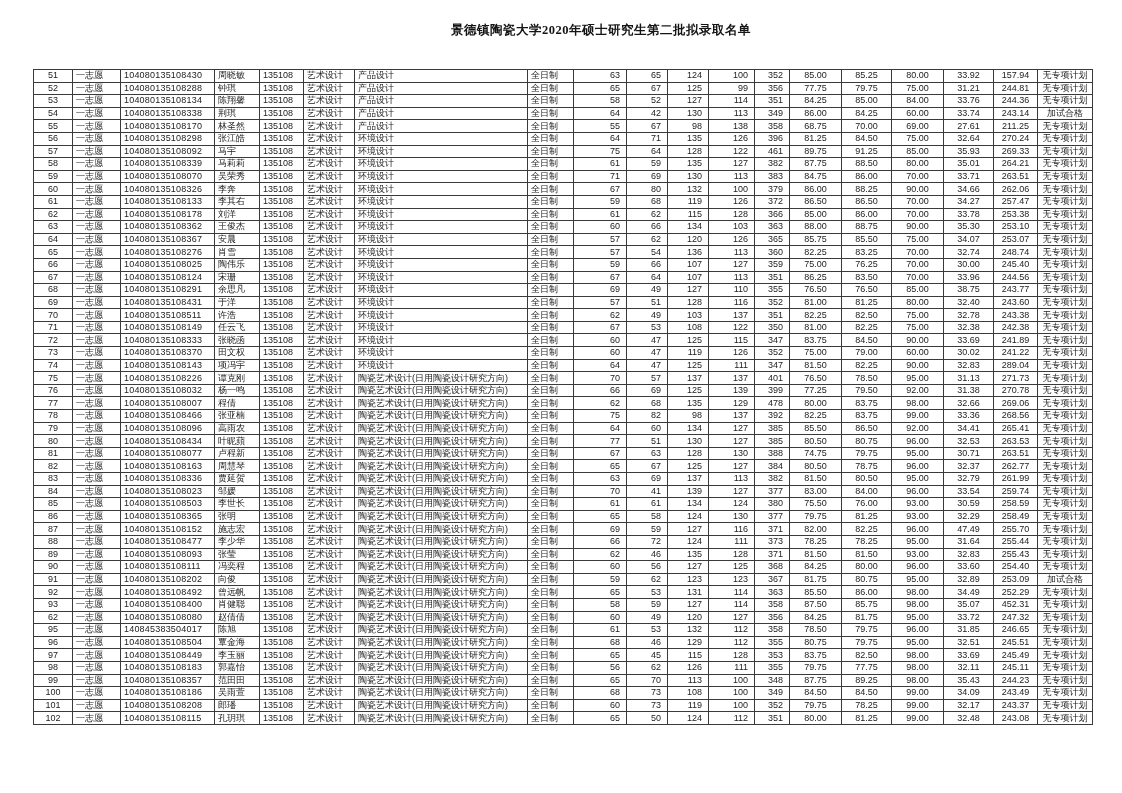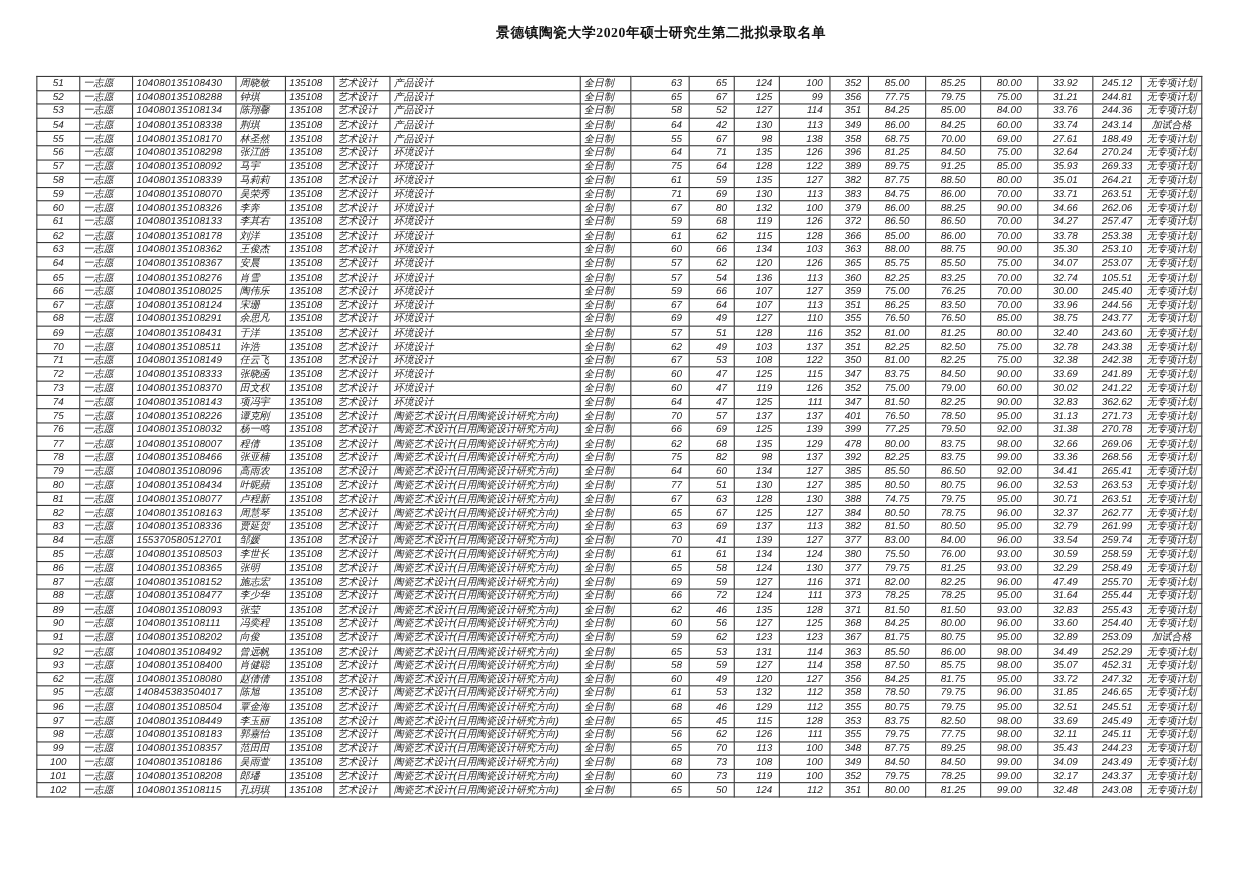--- a/index.html
+++ b/index.html
@@ -18,21 +18,20 @@
     letter-spacing:0.5px;
     color:#141414;
     font-family:"Liberation Serif", serif;
     padding-left:24px;
   }
   table.admission{
     position:absolute;left:33px;top:69px;
     width:1059px;
     border-collapse:collapse;
     table-layout:fixed;
-    font-style:italic;
   }
   table.admission td{
     border:1px solid #3a3a3a;
     height:11.6px;
     padding:0 2px;
     font-size:9px;
     line-height:11px;
     white-space:nowrap;
     overflow:hidden;
     color:#222;
@@ -82,21 +81,21 @@
     <td>全日制</td>
     <td>63</td>
     <td>65</td>
     <td>124</td>
     <td>100</td>
     <td>352</td>
     <td>85.00</td>
     <td>85.25</td>
     <td>80.00</td>
     <td>33.92</td>
-    <td>245.12</td>
+    <td>157.94</td>
     <td>无专项计划</td>
   </tr>
       <tr>
     <td>52</td>
     <td>一志愿</td>
     <td>104080135108288</td>
     <td>钟琪</td>
     <td>135108</td>
     <td>艺术设计</td>
     <td>产品设计</td>
@@ -166,21 +165,21 @@
     <td>全日制</td>
     <td>55</td>
     <td>67</td>
     <td>98</td>
     <td>138</td>
     <td>358</td>
     <td>68.75</td>
     <td>70.00</td>
     <td>69.00</td>
     <td>27.61</td>
-    <td>188.49</td>
+    <td>211.25</td>
     <td>无专项计划</td>
   </tr>
       <tr>
     <td>56</td>
     <td>一志愿</td>
     <td>104080135108298</td>
     <td>张江皓</td>
     <td>135108</td>
     <td>艺术设计</td>
     <td>环境设计</td>
@@ -203,21 +202,21 @@
     <td>104080135108092</td>
     <td>马宇</td>
     <td>135108</td>
     <td>艺术设计</td>
     <td>环境设计</td>
     <td>全日制</td>
     <td>75</td>
     <td>64</td>
     <td>128</td>
     <td>122</td>
-    <td>389</td>
+    <td>461</td>
     <td>89.75</td>
     <td>91.25</td>
     <td>85.00</td>
     <td>35.93</td>
     <td>269.33</td>
     <td>无专项计划</td>
   </tr>
       <tr>
     <td>58</td>
     <td>一志愿</td>
@@ -376,21 +375,21 @@
     <td>全日制</td>
     <td>57</td>
     <td>54</td>
     <td>136</td>
     <td>113</td>
     <td>360</td>
     <td>82.25</td>
     <td>83.25</td>
     <td>70.00</td>
     <td>32.74</td>
-    <td>105.51</td>
+    <td>248.74</td>
     <td>无专项计划</td>
   </tr>
       <tr>
     <td>66</td>
     <td>一志愿</td>
     <td>104080135108025</td>
     <td>陶伟乐</td>
     <td>135108</td>
     <td>艺术设计</td>
     <td>环境设计</td>
@@ -565,21 +564,21 @@
     <td>全日制</td>
     <td>64</td>
     <td>47</td>
     <td>125</td>
     <td>111</td>
     <td>347</td>
     <td>81.50</td>
     <td>82.25</td>
     <td>90.00</td>
     <td>32.83</td>
-    <td>362.62</td>
+    <td>289.04</td>
     <td>无专项计划</td>
   </tr>
       <tr>
     <td>75</td>
     <td>一志愿</td>
     <td>104080135108226</td>
     <td>谭克刚</td>
     <td>135108</td>
     <td>艺术设计</td>
     <td>陶瓷艺术设计(日用陶瓷设计研究方向)</td>
@@ -760,21 +759,21 @@
     <td>81.50</td>
     <td>80.50</td>
     <td>95.00</td>
     <td>32.79</td>
     <td>261.99</td>
     <td>无专项计划</td>
   </tr>
       <tr>
     <td>84</td>
     <td>一志愿</td>
-    <td>155370580512701</td>
+    <td>104080135108023</td>
     <td>邹媛</td>
     <td>135108</td>
     <td>艺术设计</td>
     <td>陶瓷艺术设计(日用陶瓷设计研究方向)</td>
     <td>全日制</td>
     <td>70</td>
     <td>41</td>
     <td>139</td>
     <td>127</td>
     <td>377</td>

